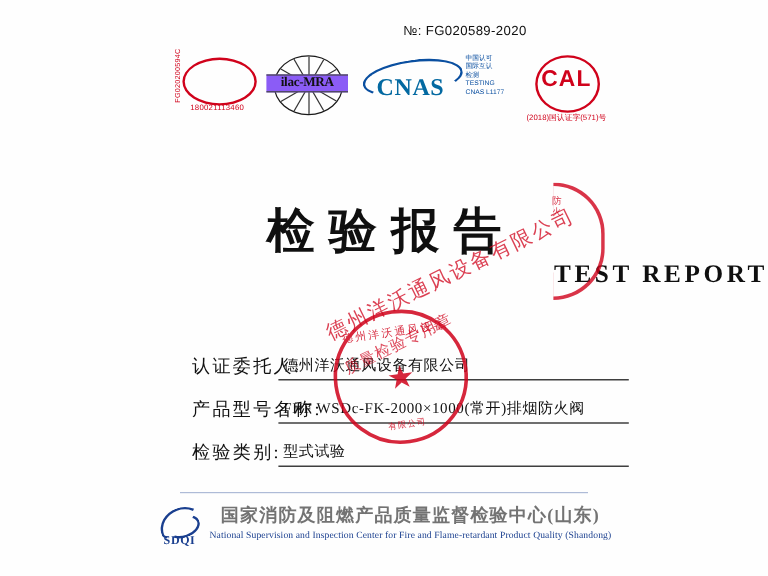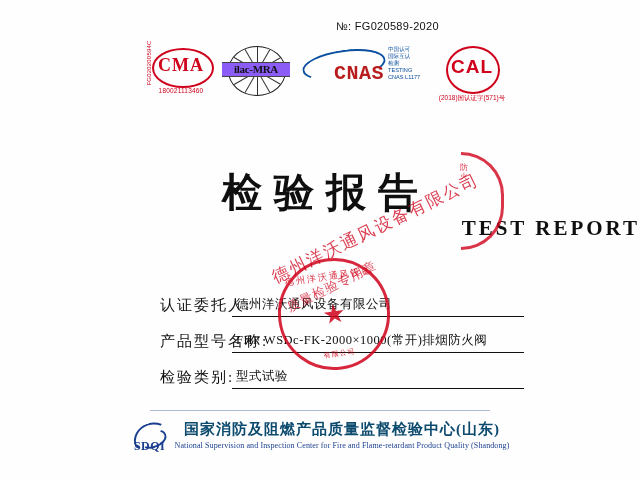--- a/index.html
+++ b/index.html
@@ -148,25 +148,25 @@
     width: 80px; height: 26px;
     border: 2px solid #0a4fa0;
     border-radius: 50%;
     border-bottom-color: transparent;
     transform: rotate(-8deg);
   }
   .cnas .word {
     position: absolute;
     left: 0; top: 12px;
     width: 84px;
-    text-align: right;
-    font-family: Liberation Mono, monospace;
+    text-align: center;
+    font-family: Liberation Serif, serif;
     font-weight: bold;
     font-size: 20px;
-    color: #b91c1c;
+    color: #0369a1;
     letter-spacing: 0.5px;
   }
 
   
   .cnas-text {
     position: absolute;
     left: 248px;
     top: 2px;
     width: 48px;
     font-size: 5.6px;
@@ -422,35 +422,35 @@
     height: 14px;
     border: 2px solid #1a3f8f;
     border-radius: 50%;
     border-top-color: transparent;
     border-left-color: transparent;
     transform: rotate(-20deg);
   }
   .sdqi-logo .sdqi-text {
     position: absolute;
     left: 0;
-    top: 17px;
+    top: 23px;
     width: 38px;
     text-align: center;
     font-family: "Liberation Serif", serif;
-    font-size: 12px;
+    font-size: 10px;
     font-weight: bold;
     color: #1a3f8f;
     letter-spacing: 0.5px;
   }
   .footer-cn {
     font-family: "Liberation Serif", serif;
     font-weight: bold;
     font-size: 15px;
     letter-spacing: 1px;
-    color: #0c4a6e;
+    color: #737373;
     white-space: nowrap;
   }
   .footer-en {
     margin-top: 2px;
     font-family: "Liberation Serif", serif;
     font-size: 8px;
     letter-spacing: 0.1px;
     color: #1a3f8f;
     white-space: nowrap;
   }
@@ -462,21 +462,20 @@
 
   <div class="report-no">
     <span>№:</span>
     <span>FG020589-2020</span>
   </div>
 
   <div class="logo-band">
 
     <div class="cma">
       <div class="ellipse"></div>
-      <div class="letters">CMA</div>
       <div class="code">180021113460</div>
       <div class="vcode">FG020200594C</div>
     </div>
 
     <div class="ilac">
       <div class="globe">
         <i style="transform:rotate(0deg)"></i>
         <i style="transform:rotate(30deg)"></i>
         <i style="transform:rotate(60deg)"></i>
         <i style="transform:rotate(90deg)"></i>

